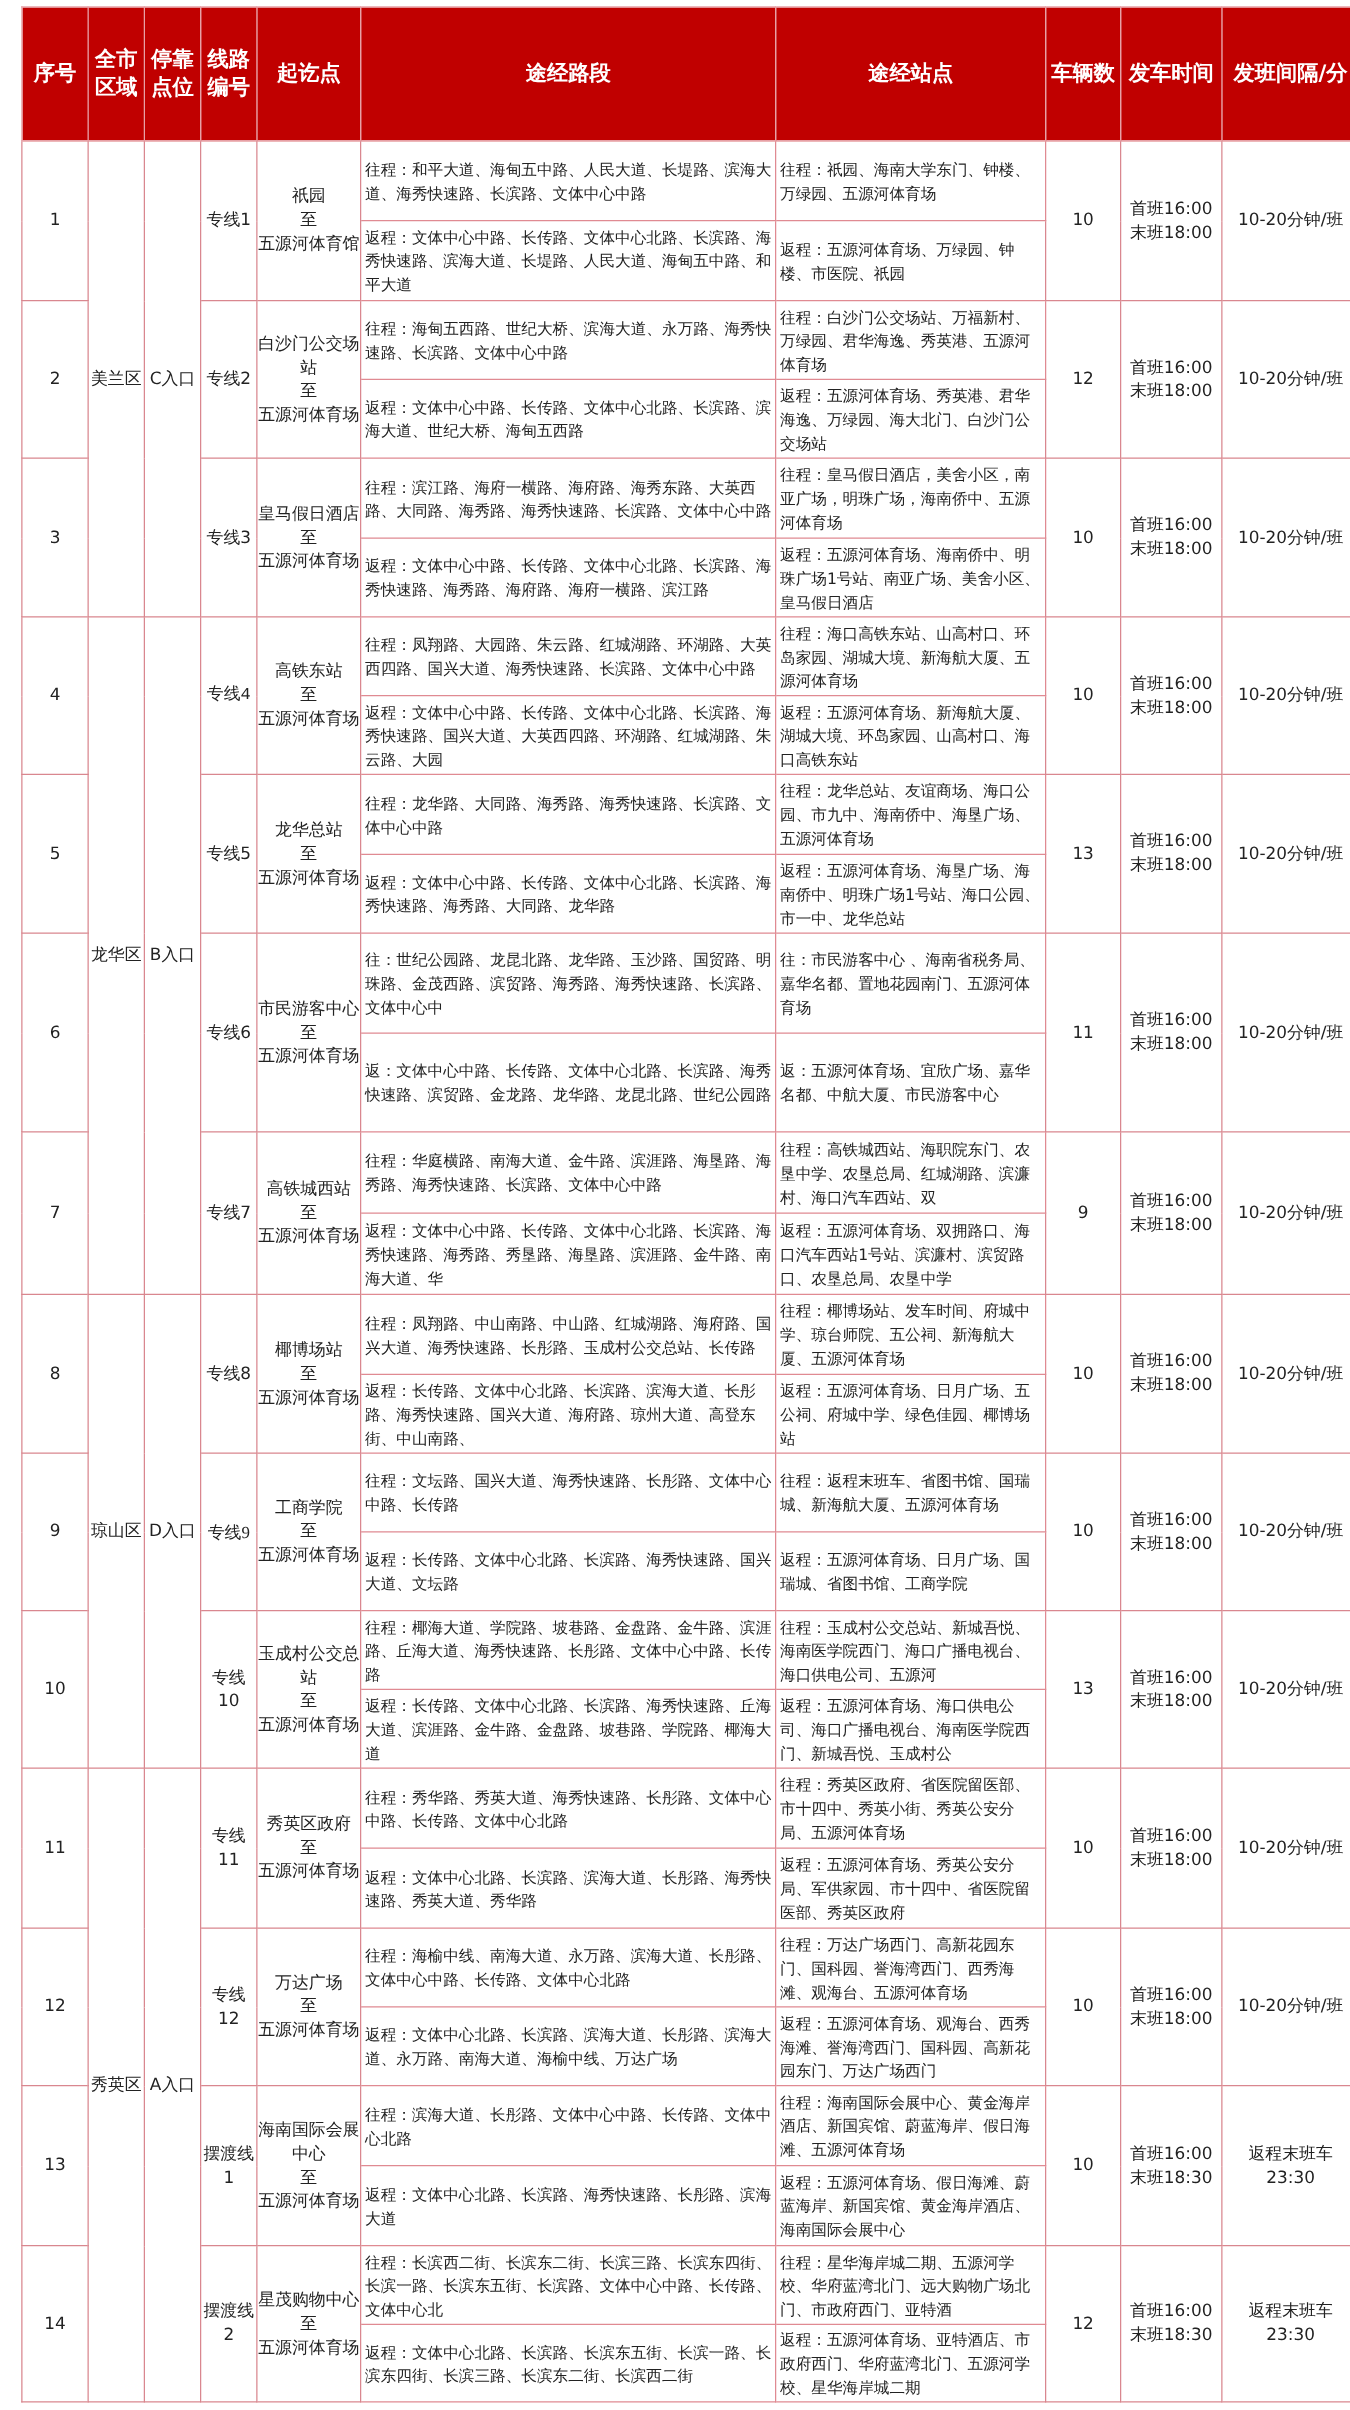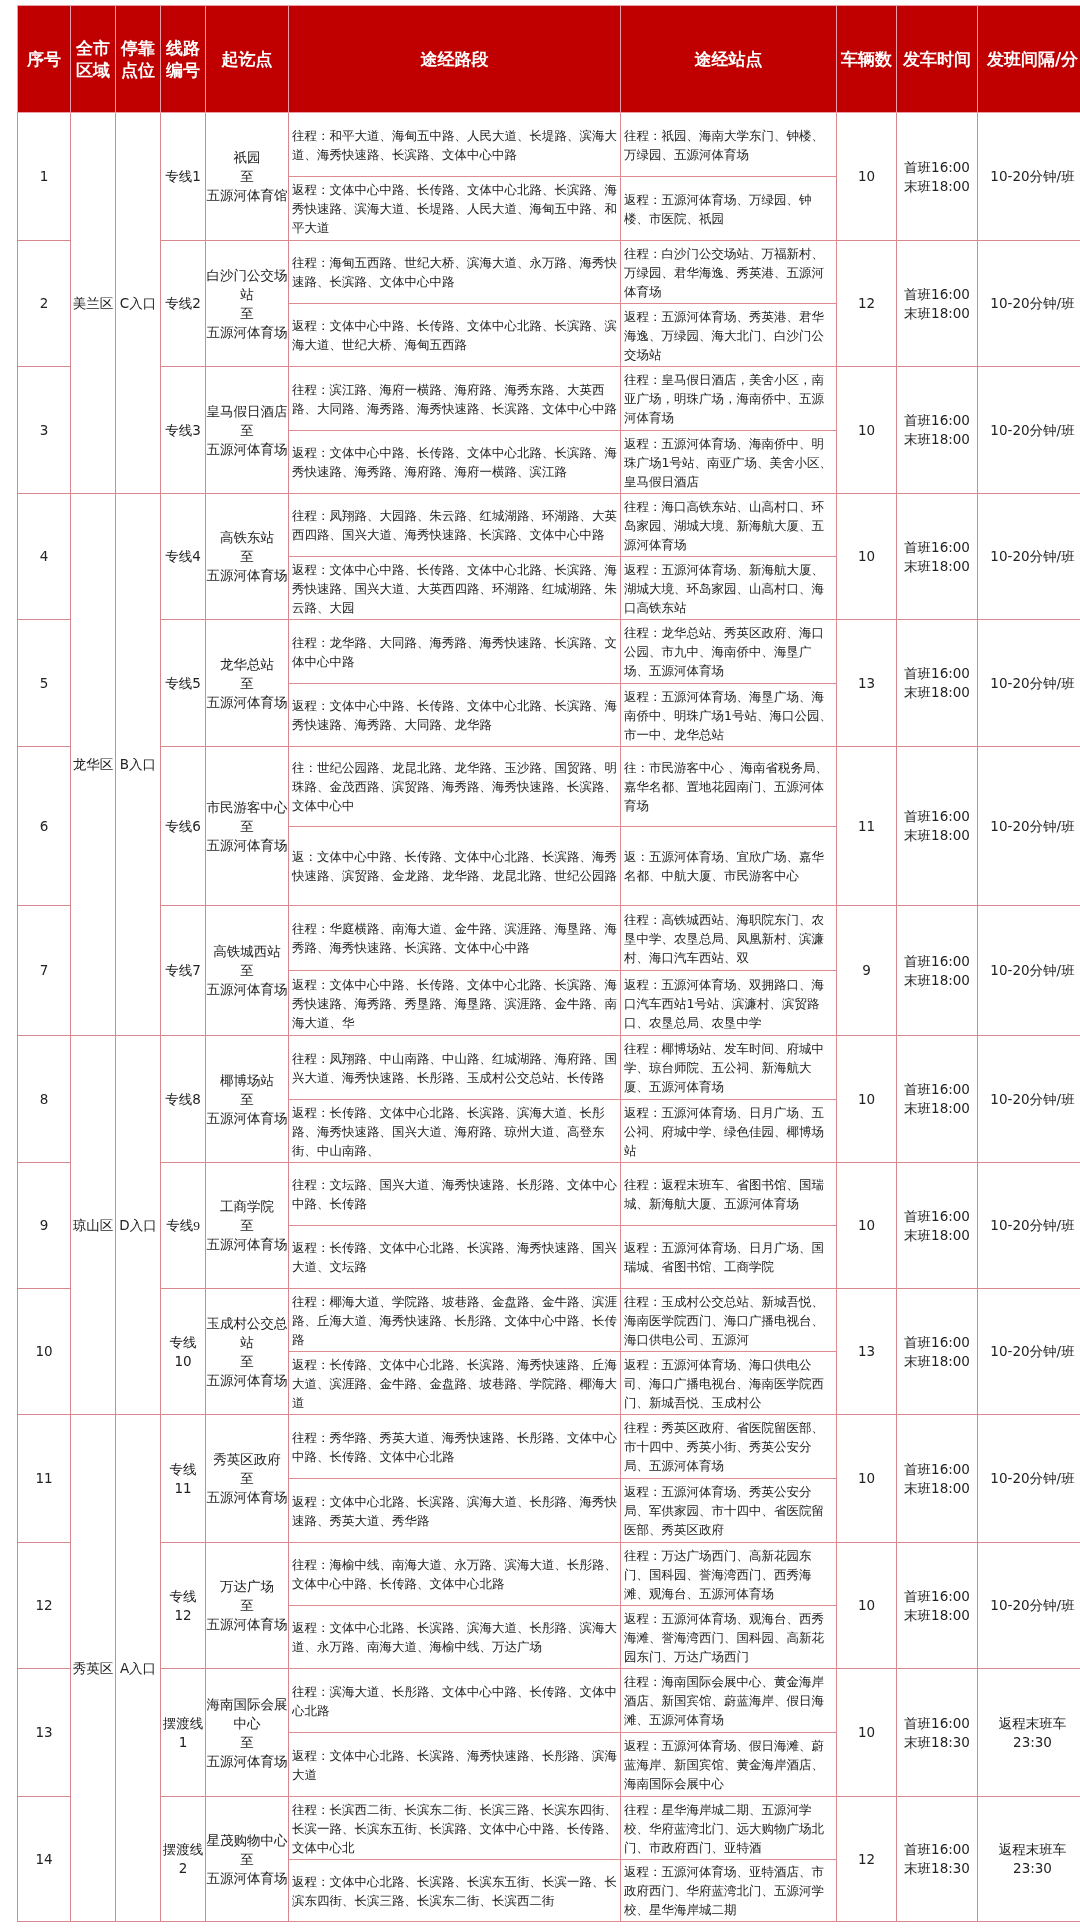--- a/index.html
+++ b/index.html
@@ -115,21 +115,21 @@
           <td rowspan="2" class="mid" style="white-space: pre-line;">10-20分钟/班</td>
         </tr>
         <tr style="height: 63px;">
           <td class="route sub">返程：文体中心中路、长传路、文体中心北路、长滨路、海秀快速路、海秀路、海府路、海府一横路、滨江路</td>
           <td class="route sub">返程：五源河体育场、海南侨中、明珠广场1号站、南亚广场、美舍小区、皇马假日酒店</td>
         </tr>
         <tr style="height: 63px;">
           <td rowspan="2" class="mid">4</td>
           <td rowspan="8" class="mid">龙华区</td>
           <td rowspan="8" class="mid">B入口</td>
-          <td rowspan="2" class="mid" style="white-space: pre-line;">专线4</td>
+          <td rowspan="2" class="mid" style="white-space: pre-line; font-family: Liberation Mono, monospace;">专线4</td>
           <td rowspan="2" class="mid">
             <div>高铁东站</div>
             <div>至</div>
             <div>五源河体育场</div>
           </td>
           <td class="route sub">往程：凤翔路、大园路、朱云路、红城湖路、环湖路、大英西四路、国兴大道、海秀快速路、长滨路、文体中心中路</td>
           <td class="route sub">往程：海口高铁东站、山高村口、环岛家园、湖城大境、新海航大厦、五源河体育场</td>
           <td rowspan="2" class="mid">10</td>
           <td rowspan="2" class="mid">
             <div>首班16:00</div>
@@ -143,21 +143,21 @@
         </tr>
         <tr style="height: 64px;">
           <td rowspan="2" class="mid">5</td>
           <td rowspan="2" class="mid" style="white-space: pre-line;">专线5</td>
           <td rowspan="2" class="mid">
             <div>龙华总站</div>
             <div>至</div>
             <div>五源河体育场</div>
           </td>
           <td class="route sub">往程：龙华路、大同路、海秀路、海秀快速路、长滨路、文体中心中路</td>
-          <td class="route sub">往程：龙华总站、秀英区政府、海口公园、市九中、海南侨中、海垦广场、五源河体育场</td>
+          <td class="route sub">往程：龙华总站、友谊商场、海口公园、市九中、海南侨中、海垦广场、五源河体育场</td>
           <td rowspan="2" class="mid">13</td>
           <td rowspan="2" class="mid">
             <div>首班16:00</div>
             <div>末班18:00</div>
           </td>
           <td rowspan="2" class="mid" style="white-space: pre-line;">10-20分钟/班</td>
         </tr>
         <tr style="height: 63px;">
           <td class="route sub">返程：文体中心中路、长传路、文体中心北路、长滨路、海秀快速路、海秀路、大同路、龙华路</td>
           <td class="route sub">返程：五源河体育场、海垦广场、海南侨中、明珠广场1号站、海口公园、市一中、龙华总站</td>
@@ -185,21 +185,21 @@
         </tr>
         <tr style="height: 65px;">
           <td rowspan="2" class="mid">7</td>
           <td rowspan="2" class="mid" style="white-space: pre-line;">专线7</td>
           <td rowspan="2" class="mid">
             <div>高铁城西站</div>
             <div>至</div>
             <div>五源河体育场</div>
           </td>
           <td class="route sub">往程：华庭横路、南海大道、金牛路、滨涯路、海垦路、海秀路、海秀快速路、长滨路、文体中心中路</td>
-          <td class="route sub">往程：高铁城西站、海职院东门、农垦中学、农垦总局、凤凰新村、滨濂村、海口汽车西站、双</td>
+          <td class="route sub">往程：高铁城西站、海职院东门、农垦中学、农垦总局、红城湖路、滨濂村、海口汽车西站、双</td>
           <td rowspan="2" class="mid">9</td>
           <td rowspan="2" class="mid">
             <div>首班16:00</div>
             <div>末班18:00</div>
           </td>
           <td rowspan="2" class="mid" style="white-space: pre-line;">10-20分钟/班</td>
         </tr>
         <tr style="height: 65px;">
           <td class="route sub">返程：文体中心中路、长传路、文体中心北路、长滨路、海秀快速路、海秀路、秀垦路、海垦路、滨涯路、金牛路、南海大道、华</td>
           <td class="route sub">返程：五源河体育场、双拥路口、海口汽车西站1号站、滨濂村、滨贸路口、农垦总局、农垦中学</td>

